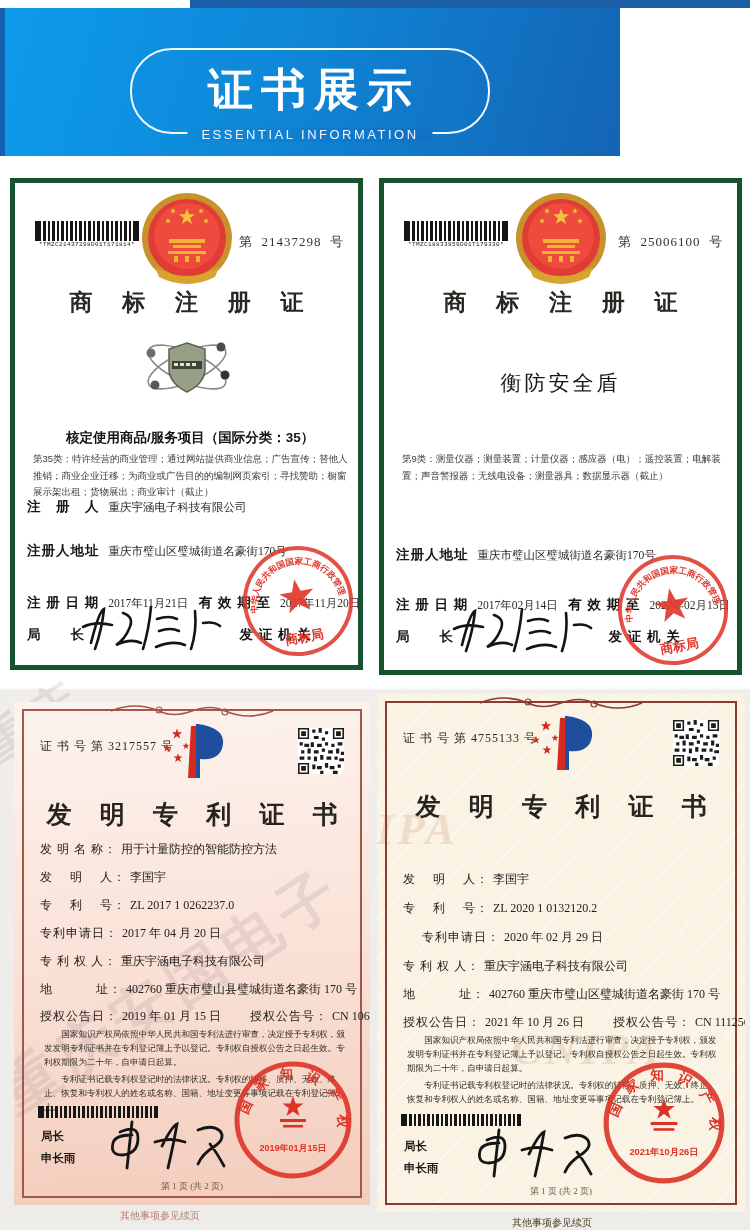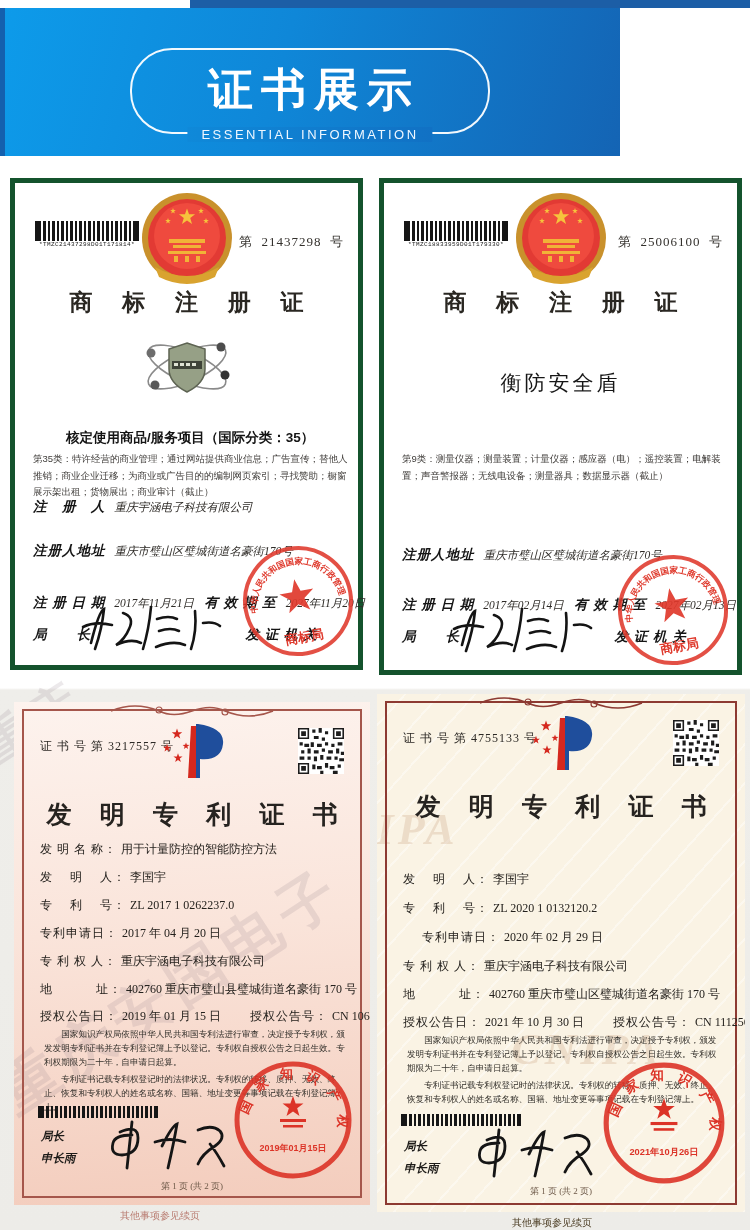--- a/index.html
+++ b/index.html
@@ -34,21 +34,21 @@
     font-size:13px;color:#33302c;letter-spacing:1px;}
   .tc .tc-title{position:absolute;left:0;right:0;top:104px;text-align:center;
     font-family:"Liberation Serif","DejaVu Serif",serif;font-size:23px;font-weight:600;
     letter-spacing:12px;text-indent:12px;color:#2a2722;}
   .tm-logo{position:absolute;left:50%;top:152px;transform:translateX(-50%);}
   .tm-name{position:absolute;left:0;right:0;top:186px;text-align:center;
     font-size:21px;font-weight:400;letter-spacing:3px;color:#161616;}
   .tc .approved{position:absolute;left:18px;top:246px;font-size:13.5px;font-weight:700;color:#141414;margin-left:33px;}
   .tc .class-detail{position:absolute;left:18px;right:6px;top:268px;font-size:9.5px;
     line-height:1.75;color:#3e3b38;}
-  .tc .frow{position:absolute;left:18px;white-space:nowrap;font-style:italic;}
+  .tc .frow{position:absolute;left:12px;white-space:nowrap;}
   .tc .flabel{font-size:13.5px;font-weight:700;color:#151515;letter-spacing:1px;}
   .tc .fvalue{font-size:11.5px;color:#2e2b27;margin-left:9px;font-family:"Liberation Serif","DejaVu Serif",serif;}
   .tc .seal{position:absolute;}
   .tc .sig{position:absolute;}
   
   .pc{position:absolute;box-sizing:border-box;overflow:hidden;}
   .pc.pink{background:linear-gradient(176deg,#fdf3ee 0%,#fae4da 45%,#f3ccbc 100%);}
   .pc.cream{background:
     repeating-linear-gradient(-48deg,rgba(255,255,255,.4) 0 2px,transparent 2px 26px),#faf3e4;}
   .pc .frame{position:absolute;left:8px;right:8px;top:7px;bottom:7px;border:2px solid;pointer-events:none;}
@@ -65,21 +65,21 @@
   .pc .prow{position:absolute;left:26px;right:20px;font-family:"Liberation Serif","DejaVu Serif",serif;
     font-size:12px;color:#24211d;white-space:nowrap;}
   .pc .plabel{letter-spacing:1px;}
   .pc .pvalue{margin-left:4px;}
   .pc .grant2{margin-left:26px;}
   .pc .paras{position:absolute;left:30px;right:24px;font-family:"Liberation Serif","DejaVu Serif",serif;
     font-size:8.6px;line-height:1.62;color:#33302b;}
   .pc .paras p{margin:0 0 3px;text-indent:2em;}
   .pc .barcode2{position:absolute;left:24px;width:120px;}
   .pc .dir{position:absolute;left:27px;font-family:"Liberation Serif","DejaVu Serif",serif;
-    font-size:11.5px;font-weight:700;color:#1d1b18;line-height:1.9;font-style:italic;}
+    font-size:11.5px;font-weight:700;color:#1d1b18;line-height:1.9;}
   .pc .sig2{position:absolute;}
   .pc .seal2{position:absolute;}
   .pc .page-note{position:absolute;left:0;right:0;text-align:center;
     font-family:"Liberation Serif","DejaVu Serif",serif;font-size:9px;color:#6d5948;}
   .wm{position:absolute;transform:rotate(-33deg);white-space:nowrap;pointer-events:none;
     font-weight:700;letter-spacing:8px;}
   .wm.gray{font-size:58px;color:rgba(135,120,132,.16);}
   .wm.cnipa{font-size:44px;font-family:"Liberation Serif","DejaVu Serif",serif;
     font-style:italic;color:rgba(196,156,120,.26);letter-spacing:4px;}
   .footer-note{position:absolute;font-family:"Liberation Serif","DejaVu Serif",serif;font-size:10px;}
@@ -310,21 +310,21 @@
     <path fill="#fff" d="M1 1h5v5h-5z M23 1h5v5h-5z M1 23h5v5h-5z"></path>
     <path fill="#1c1c1c" d="M2 2h3v3h-3z M24 2h3v3h-3z M2 24h3v3h-3z M9 1h2v2h-2z M13 0h2v3h-2z M17 2h2v2h-2z M10 5h3v2h-3z M15 6h2v2h-2z M1 9h2v2h-2z M4 10h3v2h-3z M8 9h2v3h-2z M12 10h3v2h-3z M17 9h2v2h-2z M21 10h2v2h-2z M25 9h3v2h-3z M2 14h2v2h-2z M6 13h2v3h-2z M10 14h3v2h-3z M15 13h2v2h-2z M19 14h3v2h-3z M24 13h2v3h-2z M27 15h2v2h-2z M1 18h3v2h-3z M6 18h2v2h-2z M10 18h2v3h-2z M14 17h2v3h-2z M18 18h3v2h-3z M23 18h2v2h-2z M26 19h3v2h-3z M9 23h2v3h-2z M12 24h3v2h-3z M17 22h2v3h-2z M20 24h3v2h-3z M25 23h2v2h-2z M22 27h3v2h-3z M14 27h2v2h-2z"></path>
   </svg>
   <div class="pc-title">发 明 专 利 证 书</div>
   <div class="prow" style="top:177px;"><span class="plabel">发　 明　 人：</span><span class="pvalue">李国宇</span></div>
   <div class="prow" style="top:206px;"><span class="plabel">专　 利　 号：</span><span class="pvalue">ZL 2020 1 0132120.2</span></div>
   <div class="prow" style="top:235px;margin-left:19px;"><span class="plabel">专利申请日：</span><span class="pvalue">2020 年 02 月 29 日</span></div>
   <div class="prow" style="top:264px;"><span class="plabel">专 利 权 人：</span><span class="pvalue">重庆宇涵电子科技有限公司</span></div>
   <div class="prow" style="top:292px;"><span class="plabel">地　　　 址：</span><span class="pvalue">402760 重庆市璧山区璧城街道名豪街 170 号</span></div>
   <div class="prow" style="top:320px;">
-    <span class="plabel">授权公告日：</span><span class="pvalue">2021 年 10 月 30 日</span>
+    <span class="plabel">授权公告日：</span><span class="pvalue">2021 年 10 月 26 日</span>
     <span class="plabel grant2">授权公告号：</span><span class="pvalue">CN 111256801 B</span>
   </div>
   <div class="paras" style="top:340px;">
     <p>国家知识产权局依照中华人民共和国专利法进行审查，决定授予专利权，颁发发明专利证书并在专利登记簿上予以登记。专利权自授权公告之日起生效。专利权期限为二十年，自申请日起算。</p>
     <p>专利证书记载专利权登记时的法律状况。专利权的转移、质押、无效、终止、恢复和专利权人的姓名或名称、国籍、地址变更等事项记载在专利登记簿上。</p>
   </div>
   <div class="barcode2" style="top:420px;">
       <div class="bars thin"></div>
     </div>
   <div class="dir" style="top:442px;">

